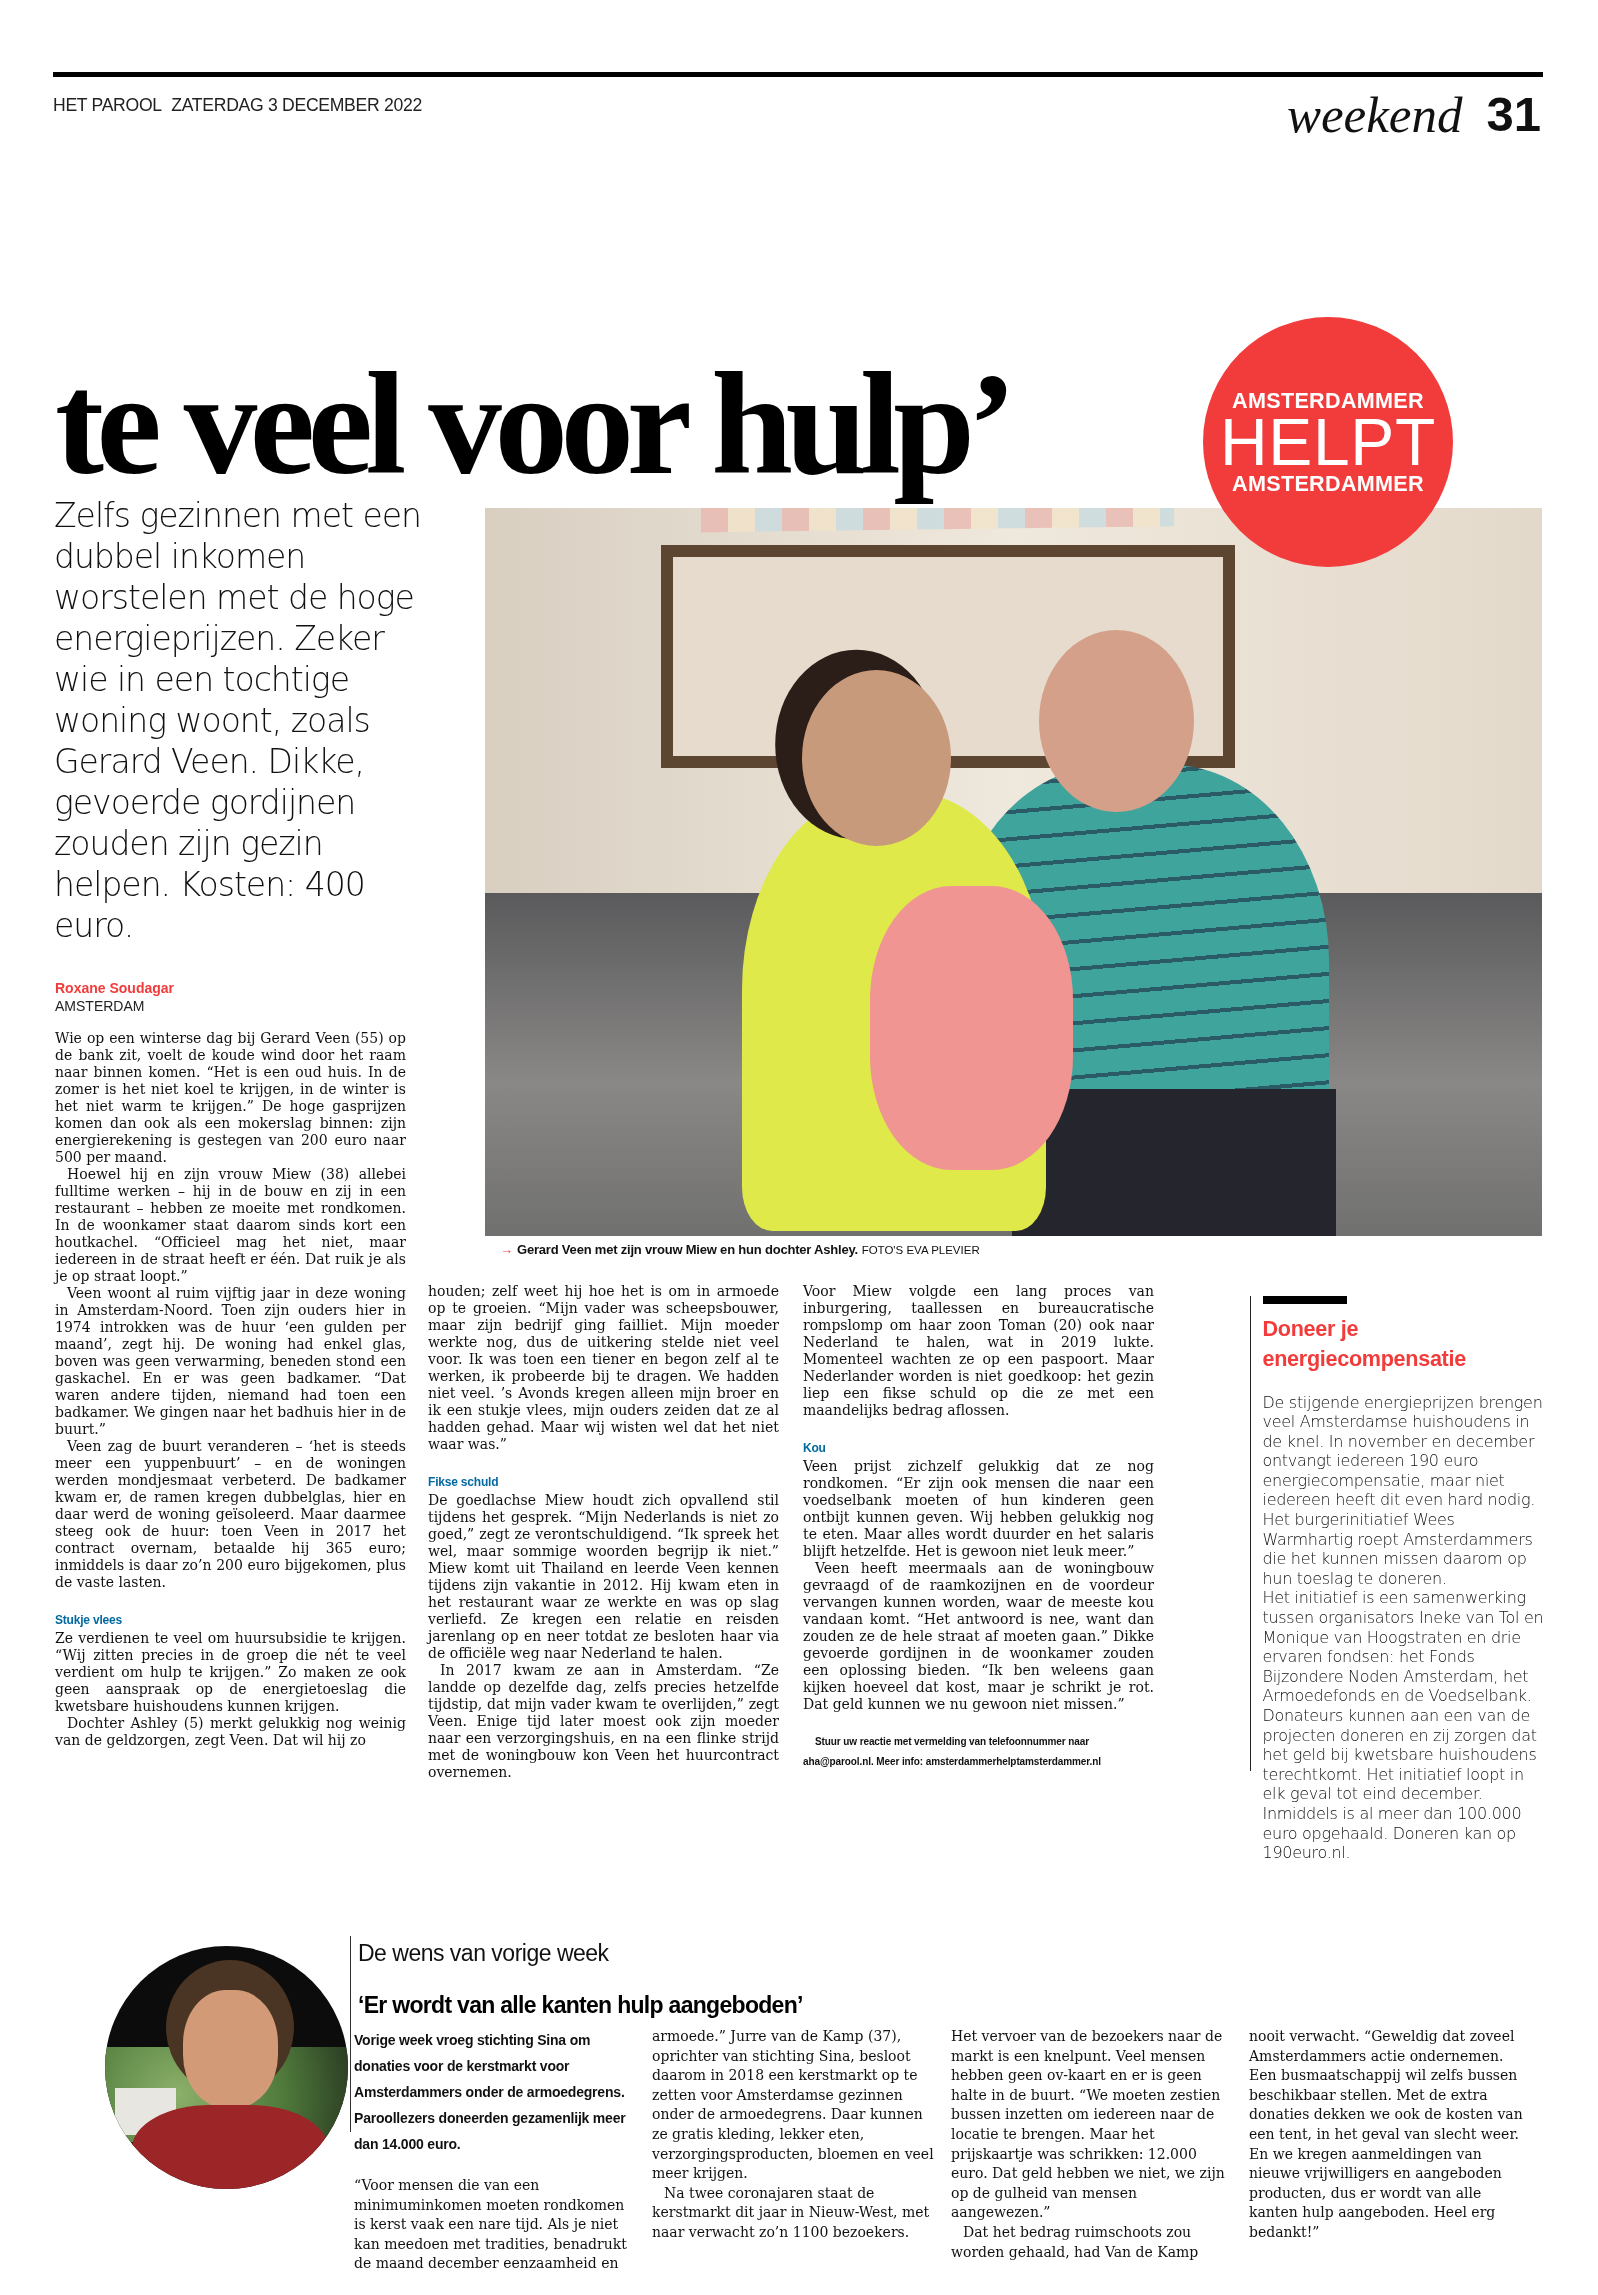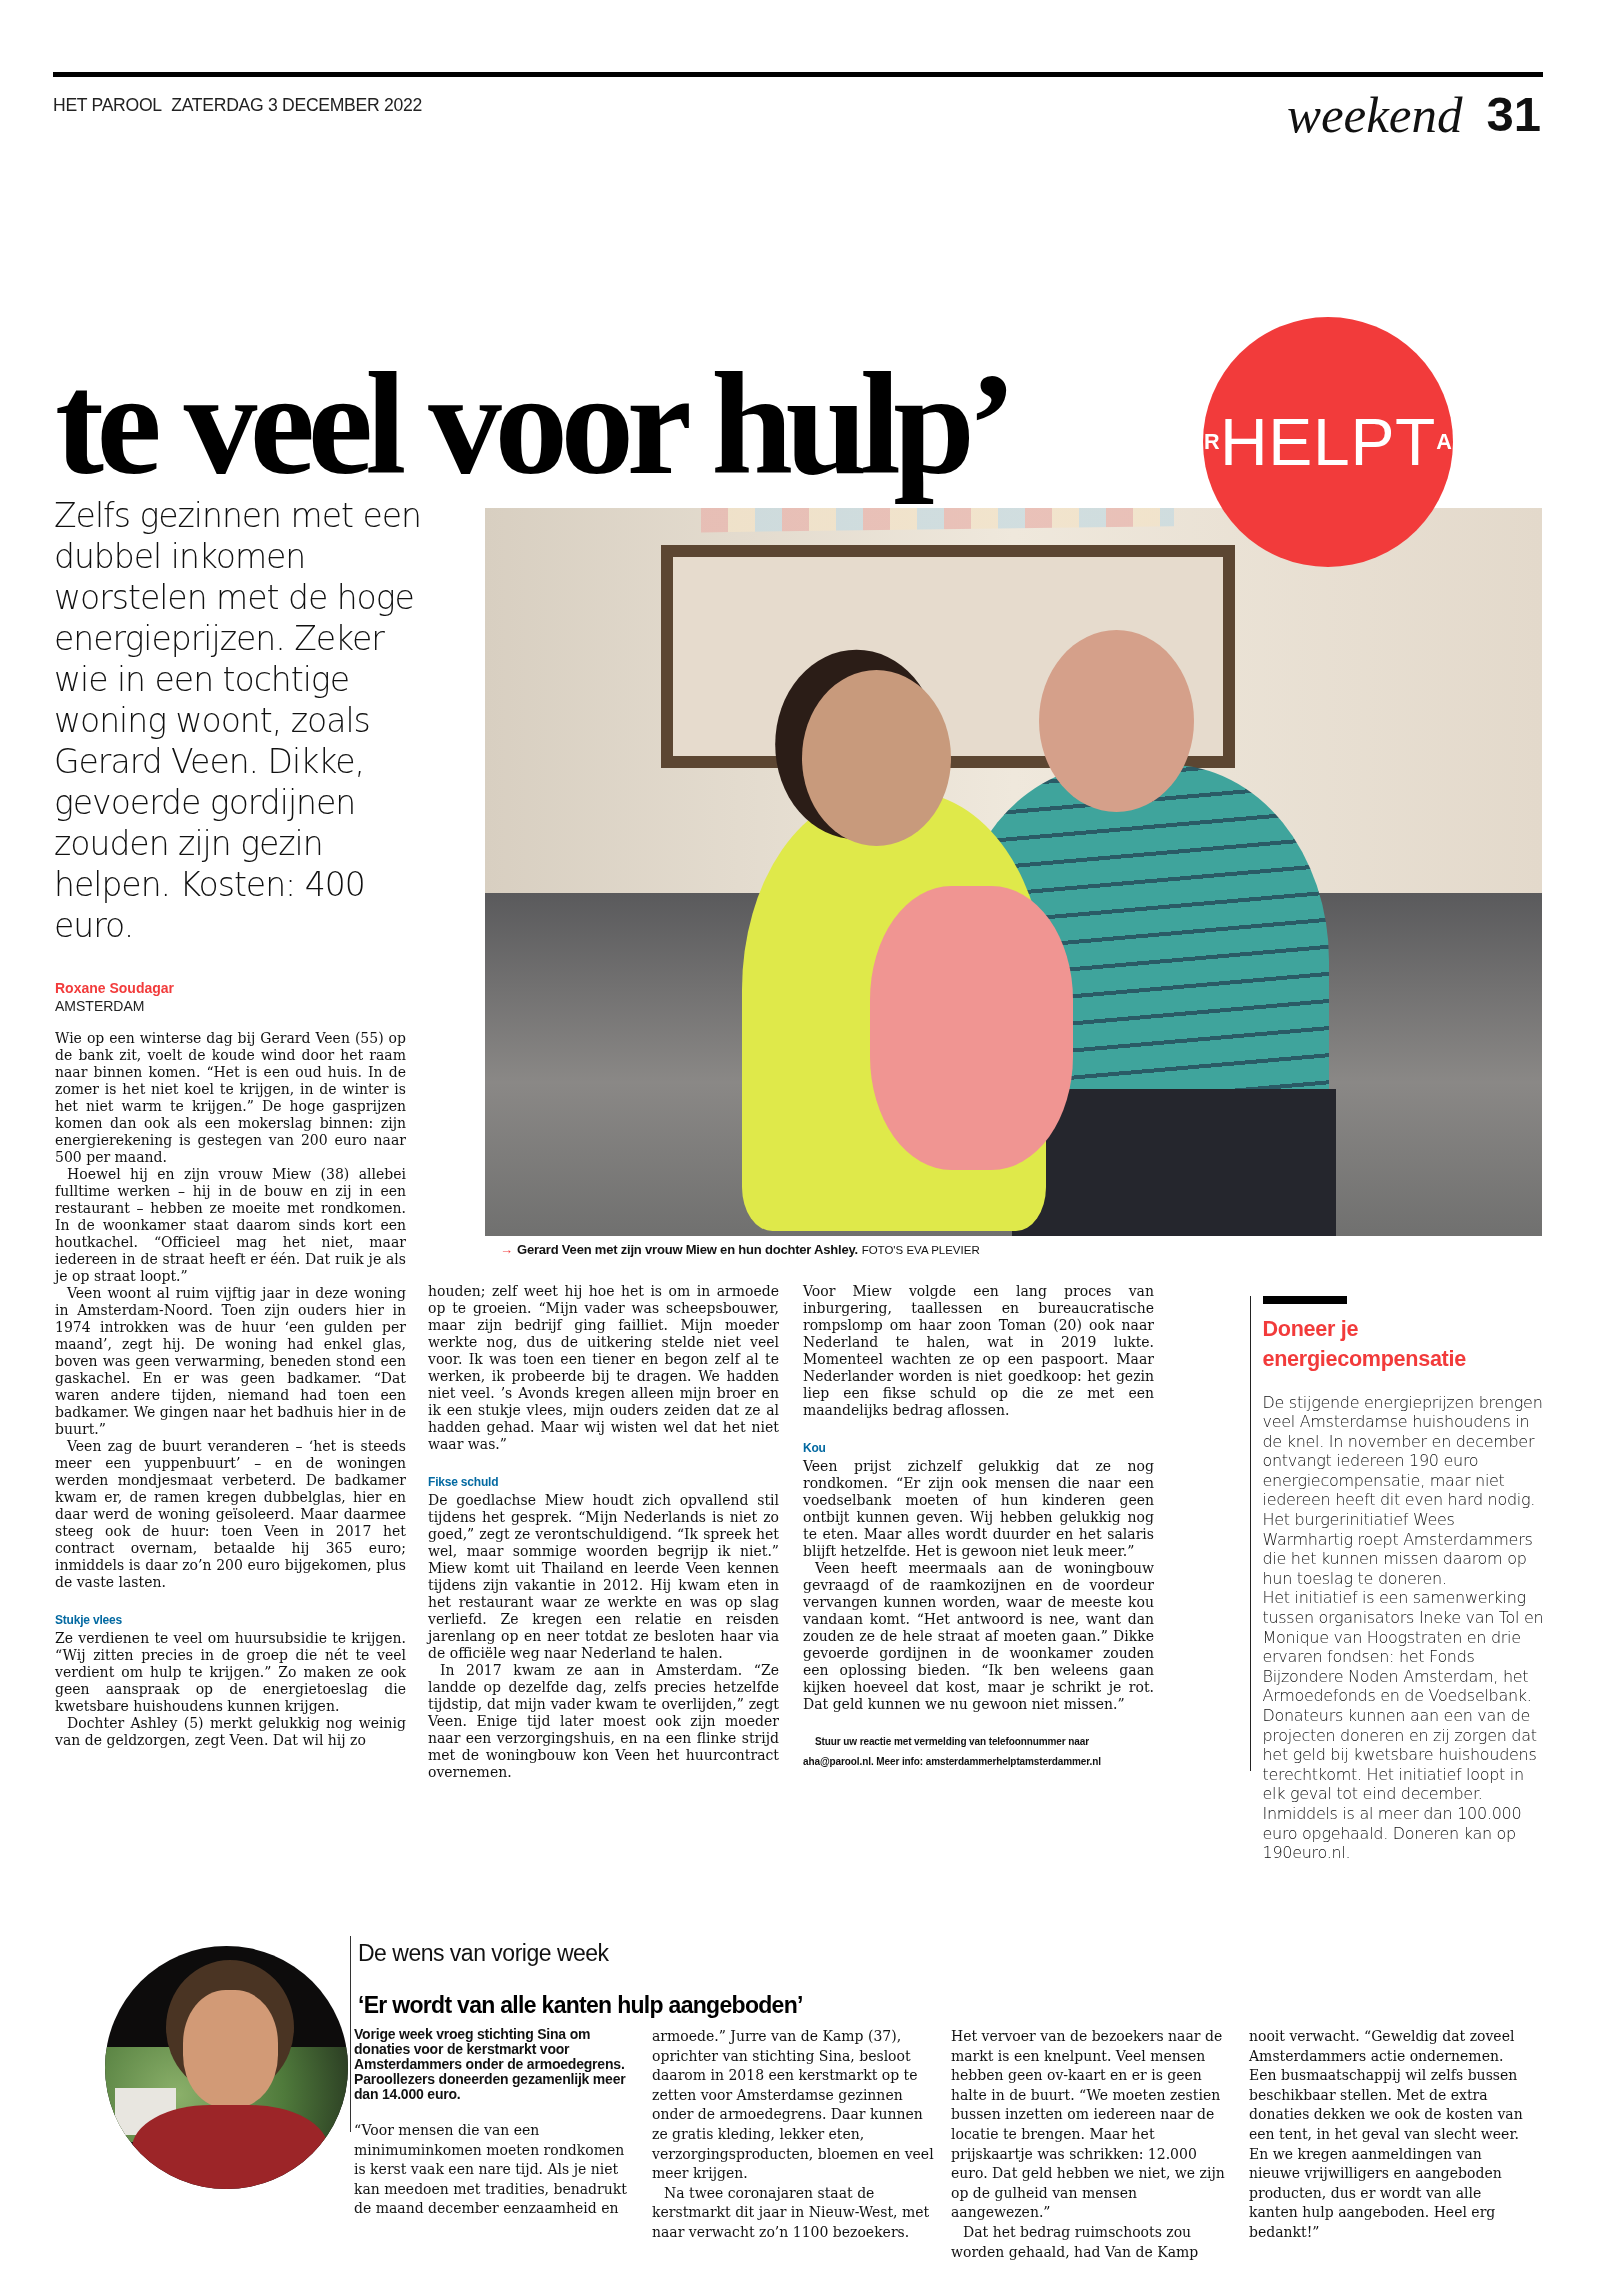--- a/index.html
+++ b/index.html
@@ -8,21 +8,21 @@
 
   .topbar { position: absolute; left: 53px; top: 72px; width: 1490px; height: 4.7px; background: #000; }
   .masthead-left { position: absolute; left: 53px; top: 95px; font-family: "Liberation Sans", sans-serif; font-size: 17.6px; color: #222; letter-spacing: -0.3px; }
   .masthead-left .sep { display: inline-block; width: 9.5px; }
   .masthead-right { position: absolute; right: 57px; top: 86px; display: flex; align-items: flex-start; gap: 24px; }
   .weekend { font-family: "Liberation Serif", serif; font-style: italic; font-size: 51px; color: #111; }
   .pagenum { font-family: "Liberation Sans", sans-serif; font-weight: bold; font-size: 49px; color: #111; }
 
   .headline { position: absolute; left: 55px; top: 196px; width: 1161px; font-family: "Liberation Serif", serif; font-weight: bold; font-size: 147px; line-height: 152px; letter-spacing: -7.4px; color: #000; }
 
-  .badge { position: absolute; left: 1203px; top: 317px; width: 250px; height: 250px; border-radius: 50%; background: #f23b3b; color: #fff; font-family: "Liberation Sans", sans-serif; text-align: center; display: flex; flex-direction: row; justify-content: center; align-items: center; z-index: 3; }
+  .badge { position: absolute; left: 1203px; top: 317px; width: 250px; height: 250px; border-radius: 50%; background: #f23b3b; color: #fff; font-family: "Liberation Sans", sans-serif; text-align: center; display: flex; flex-direction: column; justify-content: center; align-items: center; z-index: 3; }
   .badge .small { font-size: 21.6px; font-weight: bold; letter-spacing: 0.3px; line-height: 24px; }
   .badge .big { font-size: 66px; line-height: 59px; font-weight: normal; letter-spacing: 0.7px; }
 
   .intro { position: absolute; left: 54px; top: 495px; width: 378px; font-family: "DejaVu Sans", sans-serif; font-weight: 200; font-size: 33px; line-height: 41px; letter-spacing: -1px; color: #111; }
 
   .photo { position: absolute; left: 485px; top: 508px; width: 1057px; height: 728px; overflow: hidden; background: linear-gradient(180deg, #d9d2c6 0%, #e6ded2 35%, #c9c0b5 60%, #6d6b6b 100%); }
   .photo .wall { position: absolute; left: 0; top: 0; width: 100%; height: 60%; background: linear-gradient(90deg, #d8cfc1, #efe8dc 50%, #e3d9cb); }
   .photo .bunting { position: absolute; left: 216px; top: 0; width: 473px; height: 61px; background: repeating-linear-gradient(90deg, #e8b8b0 0 27px, #f2e3c9 27px 54px, #c9dbe0 54px 81px); clip-path: polygon(0 0,100% 0,100% 30%,0 40%); opacity: .8; }
   .photo .mirror { position: absolute; left: 176px; top: 37px; width: 574px; height: 223px; border: 12px solid #5c4632; background: #e6dbcd; }
   .photo .sofa { position: absolute; left: 0; top: 385px; width: 100%; height: 344px; background: linear-gradient(180deg, #5a5a5c, #8a8886 55%, #70706f); }
@@ -64,21 +64,21 @@
   .portrait .house { position: absolute; left: 10px; top: 142px; width: 61px; height: 47px; background: #e8e6e0; }
   .portrait .hair { position: absolute; left: 61px; top: 13.5px; width: 128px; height: 135px; border-radius: 50%; background: #4a3423; }
   .portrait .face { position: absolute; left: 78px; top: 44px; width: 95px; height: 118px; border-radius: 45%; background: #d29a76; }
   .portrait .shirt { position: absolute; left: 27px; top: 159px; width: 196px; height: 108px; border-radius: 40% 40% 0 0; background: #9c2528; }
 
   .wens-label { position: absolute; left: 358px; top: 1940px; font-family: "Liberation Sans", sans-serif; font-size: 23px; color: #111; letter-spacing: -0.5px; }
   .wens-title { position: absolute; left: 358px; top: 1992px; font-family: "Liberation Sans", sans-serif; font-weight: bold; font-size: 23px; color: #000; letter-spacing: -0.7px; }
 
   .bcol { position: absolute; top: 2027px; width: 284px; font-family: "DejaVu Serif", serif; font-size: 14px; line-height: 19.6px; color: #111; }
   .bcol p + p { text-indent: 12px; }
-  .bcol .lead { font-family: "Liberation Sans", sans-serif; font-weight: bold; font-size: 14px; line-height: 15px; margin-bottom: 19px; letter-spacing: -0.2px; }
+  .bcol .lead { font-family: "Liberation Sans", sans-serif; font-weight: bold; font-size: 14px; line-height: 26px; margin-bottom: 19px; letter-spacing: -0.2px; }
   .bcol1 { left: 354px; }
   .bcol2 { left: 652px; }
   .bcol3 { left: 951px; }
   .bcol4 { left: 1249px; }
 </style>
 </head>
 <body>
 
 <div class="topbar"></div>
 <div class="masthead-left">

